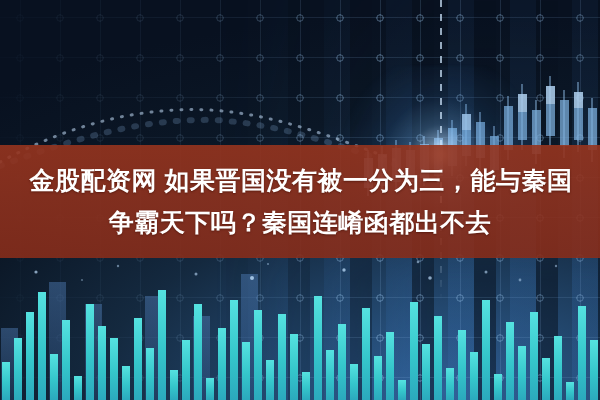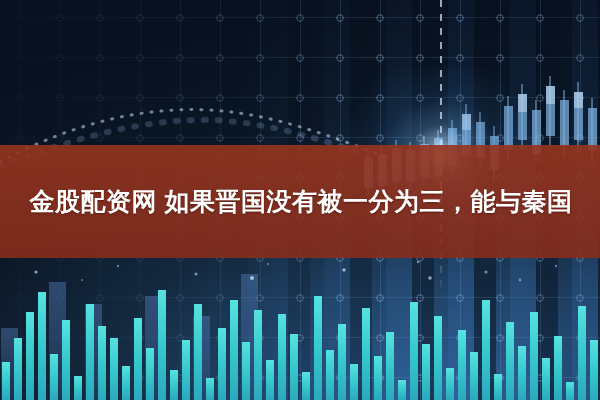--- a/index.html
+++ b/index.html
@@ -265,16 +265,17 @@
       <circle cx="252" cy="278" r="2.0" opacity=".8"></circle>
       <circle cx="430" cy="278" r="1.8" opacity=".7"></circle>
       <circle cx="82" cy="280" r="1.1" opacity=".4"></circle>
       <circle cx="520" cy="280" r="1.4" opacity=".5"></circle>
     </g>
   </svg>
 
   <div class="band">
     <div class="band-inner">
       <div class="hl l1">金股配资网 如果晋国没有被一分为三，能与秦国</div>
+      <div class="hl l2">争霸天下吗？秦国连崤函都出不去</div>
     </div>
   </div>
 
 </div>
 
 </body></html>

